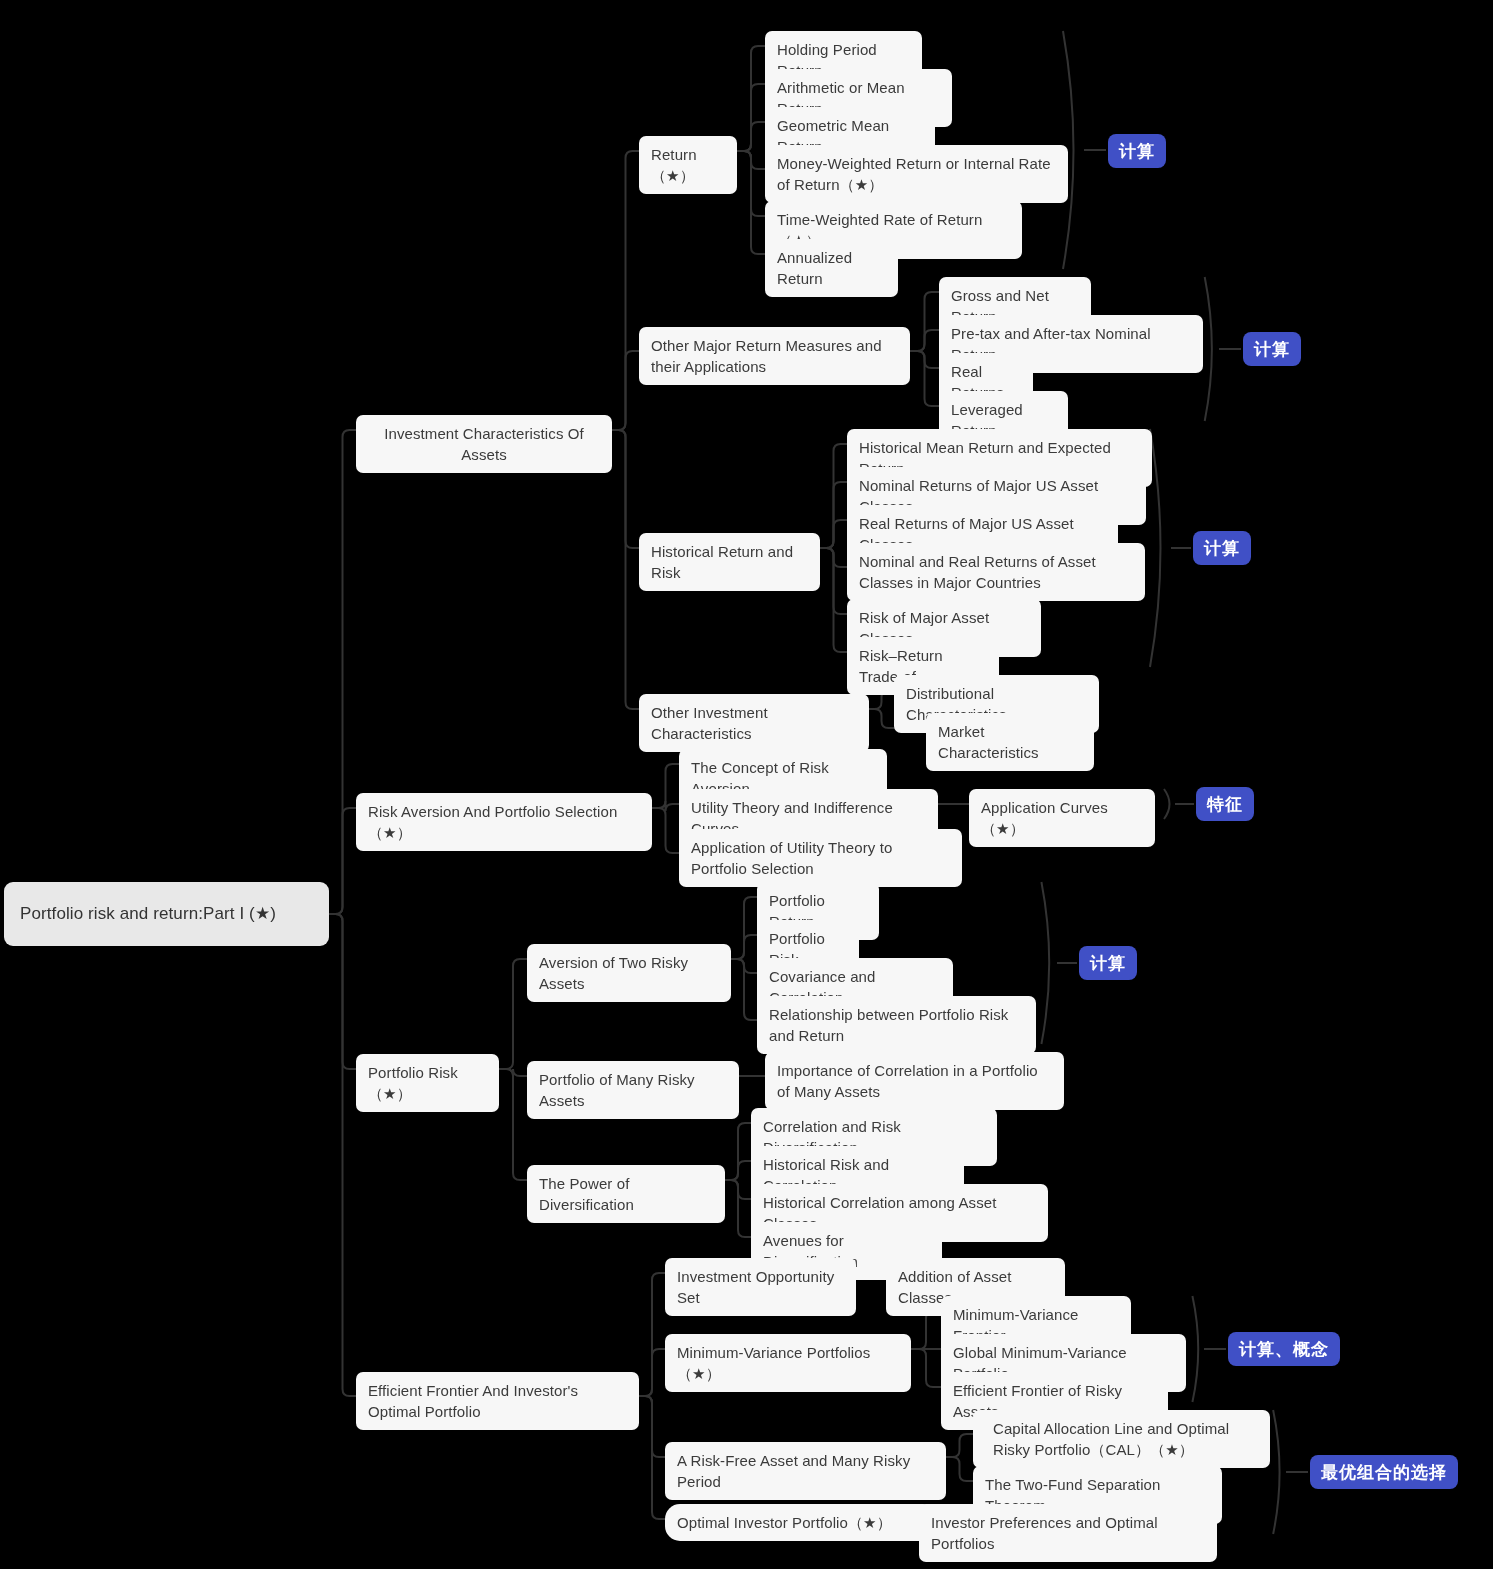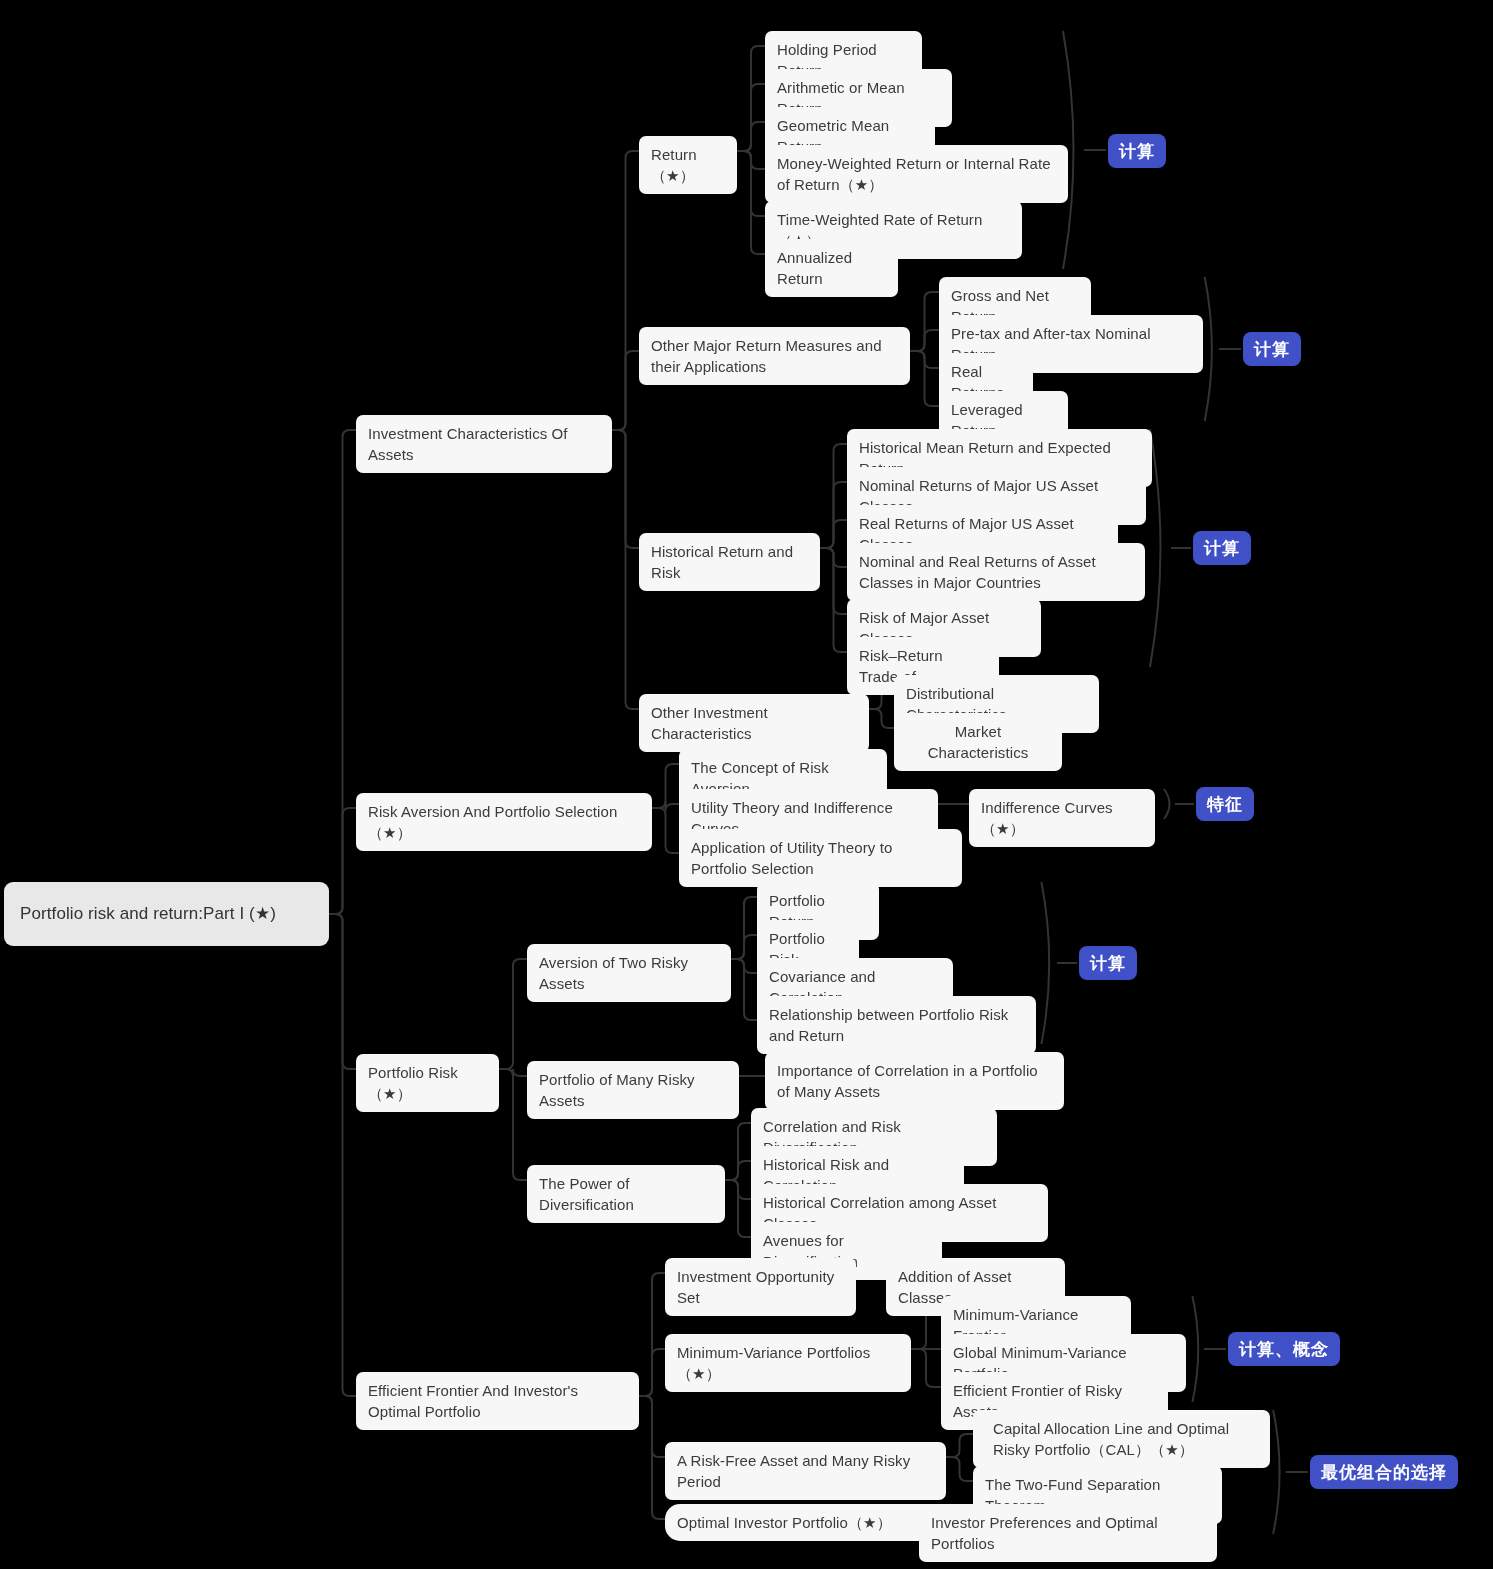--- a/index.html
+++ b/index.html
@@ -116,21 +116,21 @@
       <path d="M 639 1396 L 645 1396 Q 652 1396 652 1403 L 652 1512 Q 652 1519 659 1519 L 665 1519" fill="none" stroke="#333333" stroke-width="2" stroke-linecap="round"></path>
       <path d="M 856 1273 L 886 1273" fill="none" stroke="#333333" stroke-width="2" stroke-linecap="round"></path>
       <path d="M 911 1349 L 919 1349 Q 926 1349 926 1342 L 926 1318 Q 926 1311 933 1311 L 941 1311" fill="none" stroke="#333333" stroke-width="2" stroke-linecap="round"></path>
       <path d="M 911 1349 L 941 1349" fill="none" stroke="#333333" stroke-width="2" stroke-linecap="round"></path>
       <path d="M 911 1349 L 919 1349 Q 926 1349 926 1356 L 926 1380 Q 926 1387 933 1387 L 941 1387" fill="none" stroke="#333333" stroke-width="2" stroke-linecap="round"></path>
       <path d="M 946 1457 L 952.5 1457 Q 959.5 1457 959.5 1450 L 959.5 1441 Q 959.5 1434 966.5 1434 L 973 1434" fill="none" stroke="#333333" stroke-width="2" stroke-linecap="round"></path>
       <path d="M 946 1457 L 952.5 1457 Q 959.5 1457 959.5 1464 L 959.5 1474 Q 959.5 1481 966.5 1481 L 973 1481" fill="none" stroke="#333333" stroke-width="2" stroke-linecap="round"></path>
       <path d="M 891 1519 L 919 1519" fill="none" stroke="#333333" stroke-width="2" stroke-linecap="round"></path>
     </svg>
 <div class="node root" style="left: 4px; top: 882px; width: 325px; min-height: 64px;">Portfolio risk and return:Part I (★)</div>
-    <div class="node" style="left: 356px; top: 415px; width: 256px; min-height: 30px;">Investment Characteristics Of Assets</div>
+    <div class="node" style="left: 356px; top: 415px; width: 256px; min-height: 30px; text-align: center;">Investment Characteristics Of Assets</div>
     <div class="node" style="left: 356px; top: 793px; width: 296px; min-height: 30px;">Risk Aversion And Portfolio Selection（★）</div>
     <div class="node" style="left: 356px; top: 1054px; width: 143px; min-height: 30px;">Portfolio Risk（★）</div>
     <div class="node" style="left: 356px; top: 1372px; width: 283px; min-height: 48px;">Efficient Frontier And Investor's Optimal Portfolio</div>
     <div class="node" style="left: 639px; top: 136px; width: 98px; min-height: 30px;">Return（★）</div>
     <div class="node" style="left: 639px; top: 327px; width: 271px; min-height: 48px;">Other Major Return Measures and their Applications</div>
     <div class="node" style="left: 639px; top: 533px; width: 181px; min-height: 30px;">Historical Return and Risk</div>
     <div class="node" style="left: 639px; top: 694px; width: 230px; min-height: 30px;">Other Investment Characteristics</div>
     <div class="node" style="left: 765px; top: 31px; width: 157px; min-height: 30px;">Holding Period Return</div>
     <div class="node" style="left: 765px; top: 69px; width: 187px; min-height: 30px;">Arithmetic or Mean Return</div>
     <div class="node" style="left: 765px; top: 107px; width: 170px; min-height: 30px;">Geometric Mean Return</div>
@@ -141,25 +141,25 @@
     <div class="node" style="left: 939px; top: 315px; width: 264px; min-height: 30px;">Pre-tax and After-tax Nominal Return</div>
     <div class="node" style="left: 939px; top: 353px; width: 94px; min-height: 30px;">Real Returns</div>
     <div class="node" style="left: 939px; top: 391px; width: 129px; min-height: 30px;">Leveraged Return</div>
     <div class="node" style="left: 847px; top: 429px; width: 305px; min-height: 30px;">Historical Mean Return and Expected Return</div>
     <div class="node" style="left: 847px; top: 467px; width: 299px; min-height: 30px;">Nominal Returns of Major US Asset Classes</div>
     <div class="node" style="left: 847px; top: 505px; width: 271px; min-height: 30px;">Real Returns of Major US Asset Classes</div>
     <div class="node" style="left: 847px; top: 543px; width: 298px; min-height: 48px;">Nominal and Real Returns of Asset Classes in Major Countries</div>
     <div class="node" style="left: 847px; top: 599px; width: 194px; min-height: 30px;">Risk of Major Asset Classes</div>
     <div class="node" style="left: 847px; top: 637px; width: 152px; min-height: 30px;">Risk–Return Trade-of</div>
     <div class="node" style="left: 894px; top: 675px; width: 205px; min-height: 30px;">Distributional Characteristics</div>
-    <div class="node" style="left: 894px; top: 713px; width: 168px; min-height: 30px; text-align: center;">Market Characteristics</div>
+    <div class="node" style="left: 926px; top: 713px; width: 168px; min-height: 30px;">Market Characteristics</div>
     <div class="node" style="left: 679px; top: 749px; width: 208px; min-height: 30px;">The Concept of Risk Aversion</div>
     <div class="node" style="left: 679px; top: 789px; width: 259px; min-height: 30px;">Utility Theory and Indifference Curves</div>
     <div class="node" style="left: 679px; top: 829px; width: 283px; min-height: 48px;">Application of Utility Theory to Portfolio Selection</div>
-    <div class="node" style="left: 969px; top: 789px; width: 186px; min-height: 30px;">Indifference Curves（★）</div>
+    <div class="node" style="left: 969px; top: 789px; width: 186px; min-height: 30px;">Application Curves（★）</div>
     <div class="node" style="left: 527px; top: 944px; width: 204px; min-height: 30px;">Aversion of Two Risky Assets</div>
     <div class="node" style="left: 527px; top: 1061px; width: 212px; min-height: 30px;">Portfolio of Many Risky Assets</div>
     <div class="node" style="left: 527px; top: 1165px; width: 198px; min-height: 30px;">The Power of Diversification</div>
     <div class="node" style="left: 757px; top: 882px; width: 122px; min-height: 30px;">Portfolio Return</div>
     <div class="node" style="left: 757px; top: 920px; width: 102px; min-height: 30px;">Portfolio Risk</div>
     <div class="node" style="left: 757px; top: 958px; width: 196px; min-height: 30px;">Covariance and Correlation</div>
     <div class="node" style="left: 757px; top: 996px; width: 279px; min-height: 48px;">Relationship between Portfolio Risk and Return</div>
     <div class="node" style="left: 765px; top: 1052px; width: 299px; min-height: 48px;">Importance of Correlation in a Portfolio of Many Assets</div>
     <div class="node" style="left: 751px; top: 1108px; width: 246px; min-height: 30px;">Correlation and Risk Diversification</div>
     <div class="node" style="left: 751px; top: 1146px; width: 213px; min-height: 30px;">Historical Risk and Correlation</div>

